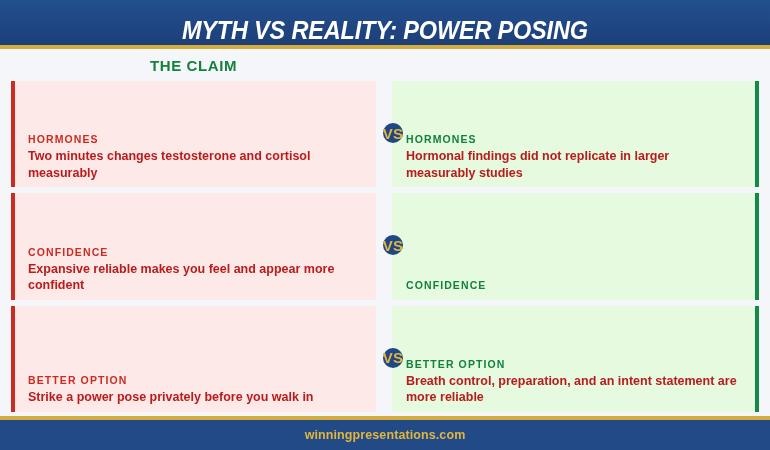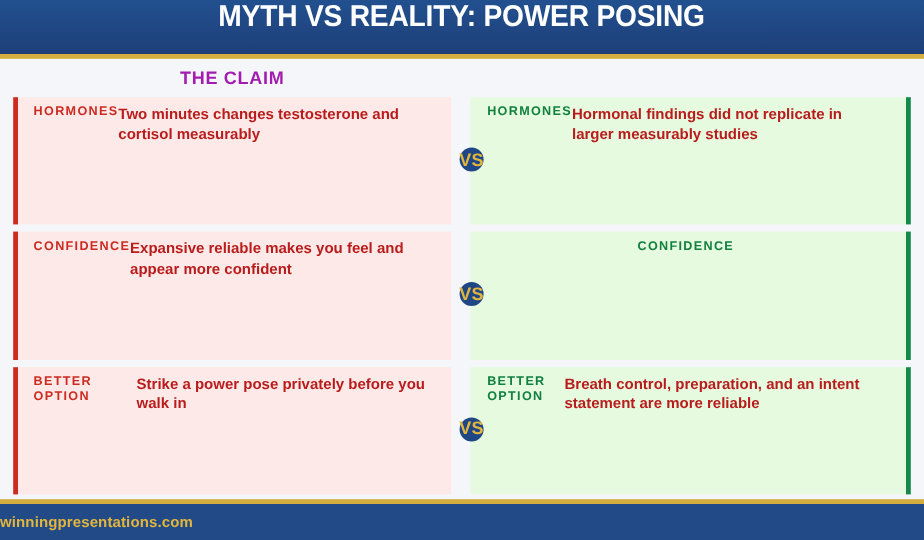--- a/index.html
+++ b/index.html
@@ -24,23 +24,24 @@
     flex-direction: column;
     box-sizing: border-box;
   }
 
   
   .header {
     height: 45px;
     background: #1f4685;
     background: linear-gradient(180deg, #22508f 0%, #1d3f78 100%);
     display: flex;
-    align-items: flex-start;
+    align-items: flex-end;
     justify-content: center;
     flex: 0 0 auto;
+    font-style: italic;
   }
   .header-title {
     color: #ffffff;
     font-size: 25px;
     font-weight: 700;
     letter-spacing: -0.2px;
     text-transform: uppercase;
     font-family: "Liberation Sans Narrow", "Liberation Sans", "DejaVu Sans Condensed", sans-serif;
     transform: scaleX(0.94);
     white-space: nowrap;
@@ -63,21 +64,21 @@
   .col-head {
     font-size: 15px;
     font-weight: 700;
     letter-spacing: 0.6px;
     text-transform: uppercase;
     text-align: center;
     font-family: "Liberation Sans Narrow", "Liberation Sans", sans-serif;
   }
   .col-head.claim {
     width: 365px;
-    color: #a21caf;
+    color: #15803d;
   }
   .col-head.evidence {
     flex: 1;
     color: #12813f;
     margin-top: 46px;
   }
 
   
   .rows {
     flex: 1 1 auto;
@@ -92,22 +93,22 @@
     flex: 1 1 0;
     display: flex;
     align-items: stretch;
     position: relative;
     min-height: 0;
   }
 
   .card {
     position: relative;
     display: flex;
-    flex-direction: row;
-    justify-content: center;
+    flex-direction: column;
+    justify-content: flex-end;
     box-sizing: border-box;
     min-height: 0;
   }
   .card.claim {
     width: 365px;
     background: #fde9e7;
     border-left: 4px solid #cc2b22;
     padding: 6px 16px 6px 13px;
   }
   .card.evidence {
@@ -159,20 +160,21 @@
   .footer-rule {
     height: 4px;
     background: #d3ae3e;
     flex: 0 0 auto;
   }
   .footer {
     height: 30px;
     background: #224a87;
     display: flex;
     align-items: center;
+    justify-content: center;
     flex: 0 0 auto;
   }
   .footer-text {
     color: #e2b53c;
     font-size: 12.5px;
     font-weight: 700;
     letter-spacing: 0.1px;
     font-family: "Liberation Sans Narrow", "Liberation Sans", sans-serif;
   }
 </style>

